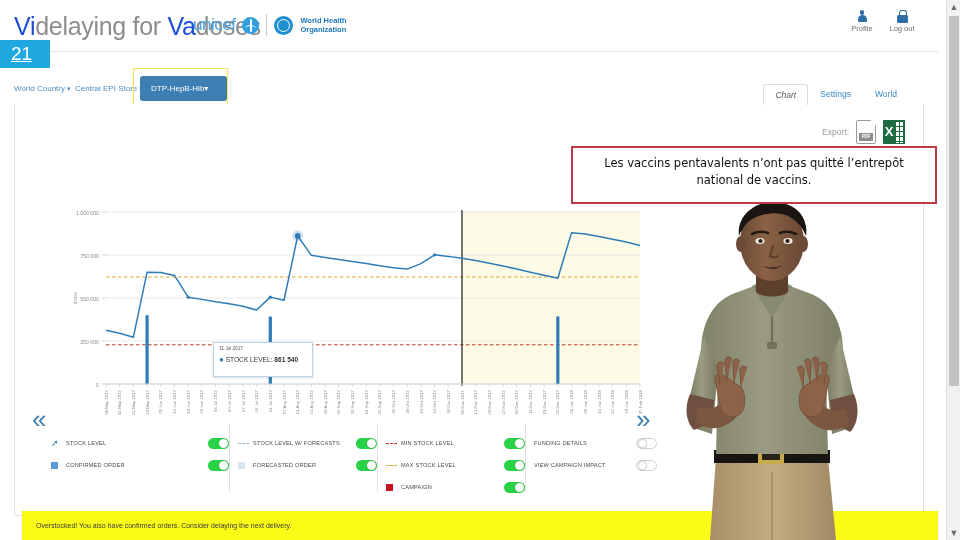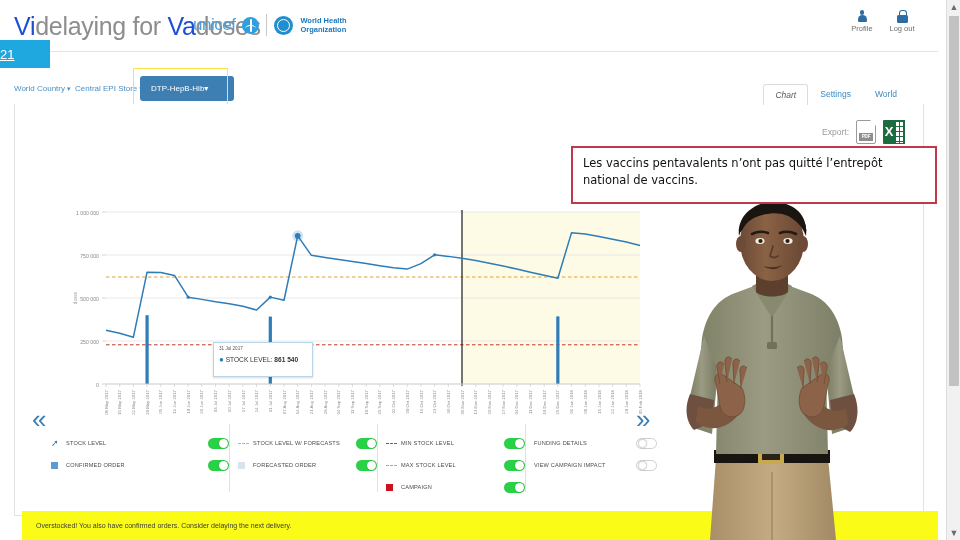--- a/index.html
+++ b/index.html
@@ -70,41 +70,41 @@
     border:1.8px solid #2e6da4; border-bottom:none; border-radius:3px 3px 0 0;
   }
   .lock-ic::after {
     content:""; position:absolute; left:0; top:5px; width:11px; height:8px;
     background:#2e6da4; border-radius:1.5px;
   }
 
   
   .slide-num {
     position:absolute; left:0; top:40px; width:50px; height:28px;
-    background:#1fa8e0; color:#fff; font-size:13px;
-    display:flex; align-items:center; 
+    background:#1fa8e0; color:#fff; font-size:19px;
+    display:flex; align-items:center; padding-left:11px;
     z-index:30;
     text-decoration:underline;
   }
 
   
   .crumb-row {
     position:absolute; left:0; top:76px; width:938px; height:26px;
   }
   .crumb {
     position:absolute; font-size:8px; color:#4a8fc4; top:8px; cursor:pointer;
     white-space:nowrap;
   }
   .crumb .caret { color:#4a8fc4; font-size:7px; margin-left:2px; }
   .crumb-1 { left:14px; }
   .crumb-2 { left:75px; }
   .crumb-active {
     position:absolute; left:140px; top:0px;
     background:#3d7fb3; color:#fff; font-size:8px;
-    padding:8px 26px 8px 11px; border-radius:3px;
+    padding:8px 19px 8px 11px; border-radius:3px;
     cursor:pointer; white-space:nowrap;
   }
   .crumb-highlight {
     position:absolute; left:133px; top:-8px; width:95px; height:42px;
     border:1.6px solid #ffe14d; background:transparent; pointer-events:none;
   }
 
   
   .card {
     position:absolute; left:14px; top:104px; width:910px; height:412px;
@@ -213,20 +213,21 @@
     position:absolute; left:22px; top:511px; width:916px; height:29px;
     background:#fbfb18; z-index:5;
   }
   .warn-txt { position:absolute; left:14px; top:11px; font-size:7px; color:#3b3b3b; }
 
   
   .callout {
     position:absolute; left:571px; top:146px; width:366px; height:58px;
     background:#fff; border:2.5px solid #c0394b; z-index:40;
     padding:7px 10px;
+    text-align:center;
   }
   .callout p {
     margin:0; font-size:11.5px; line-height:17px; color:#111;
     font-family:"DejaVu Sans", sans-serif;
   }
 
   
   .presenter { position:absolute; left:686px; top:196px; width:172px; height:344px; z-index:35; }
 
   

